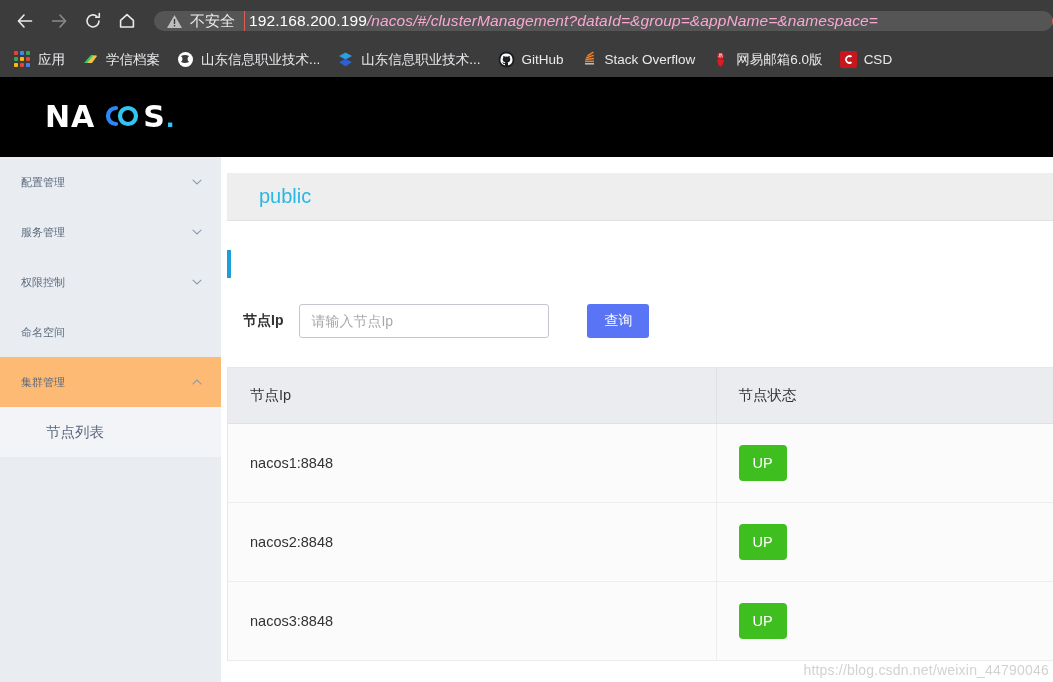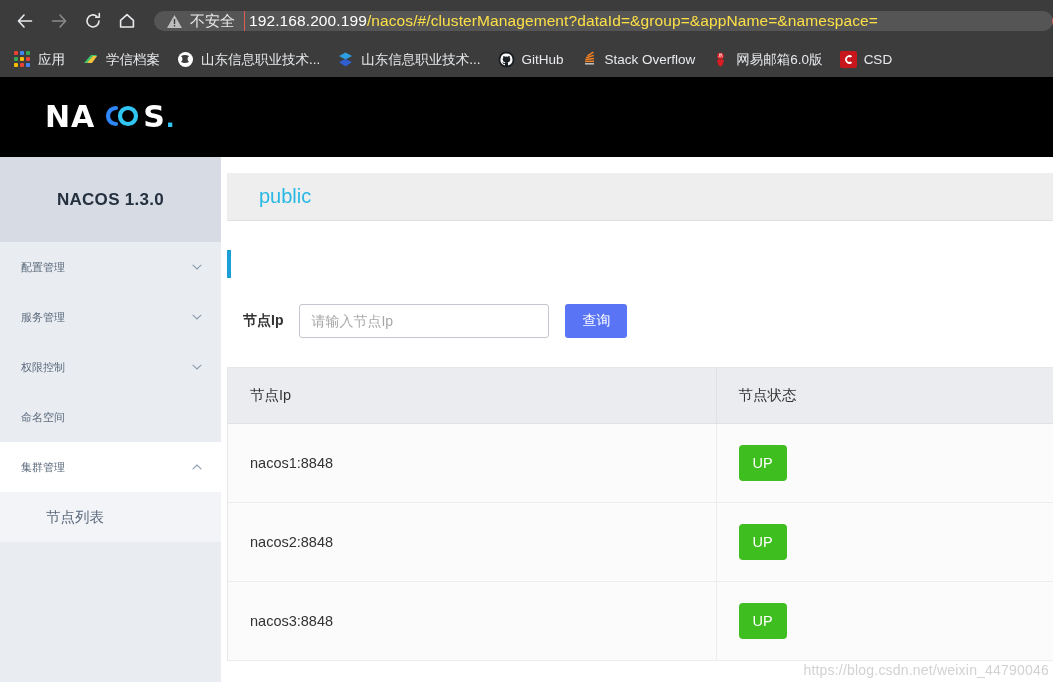--- a/index.html
+++ b/index.html
@@ -61,21 +61,21 @@
     min-width: 0;
     overflow: hidden;
     white-space: nowrap;
   }
   .url-text {
     font-size: 15.5px;
     white-space: nowrap;
     letter-spacing: 0.1px;
   }
   .url-host { color: #ffffff; }
-  .url-path { color: #fde047; }
+  .url-path { color: #f9a8d4; font-style: italic; }
 
   
   .bookmarks {
     height: 35px;
     display: flex;
     align-items: center;
     padding-left: 10px;
     background: #3c3c3c;
     overflow: hidden;
   }
@@ -142,21 +142,21 @@
     letter-spacing: 0.3px;
   }
   .sb-item {
     height: 50px;
     display: flex;
     align-items: center;
     padding: 0 18px 0 21px;
     color: #5c6a7d;
     font-size: 11px;
   }
-  .sb-item.expanded { background: #ffffff; }
+  .sb-item.expanded { background: #fdba74; }
   .sb-item .sb-label { flex: 1 1 auto; }
   .chev { width: 12px; height: 12px; flex: 0 0 auto; }
   .sb-sub {
     height: 50px;
     display: flex;
     align-items: center;
     padding-left: 46px;
     color: #5c6a7d;
     font-size: 14.5px;
     background: #f2f4f8;
@@ -213,21 +213,21 @@
     border-radius: 3px;
     padding: 0 11px;
     font-size: 14px;
     color: #333;
     background: #fff;
     outline: none;
     font-family: "Liberation Sans", "DejaVu Sans", sans-serif;
   }
   .search-input::placeholder { color: #a8a8a8; }
   .search-btn {
-    margin-left: 16px;
+    margin-left: 38px;
     width: 62px; height: 34px;
     background: #5975f5;
     color: #ffffff;
     border: none;
     border-radius: 3px;
     font-size: 14px;
     cursor: pointer;
     font-family: Liberation Serif, serif;
   }
 
@@ -444,21 +444,20 @@
         </svg>
       </span>
       <span class="logo-text">S</span>
       <span class="logo-dot">.</span>
     </div>
   </div>
 
   <div class="body-row">
 
     <div class="sidebar">
-      <div class="sb-title">NACOS 1.3.0</div>
 
       <div class="sb-item">
         <span class="sb-label">配置管理</span>
         <span class="chev">
           <svg width="12" height="12" viewBox="0 0 12 12">
               <path d="M2 4.2 L6 8 L10 4.2" fill="none" stroke="#8a9aad" stroke-width="1.1" stroke-linecap="round"></path>
             </svg>
         </span>
       </div>
 

